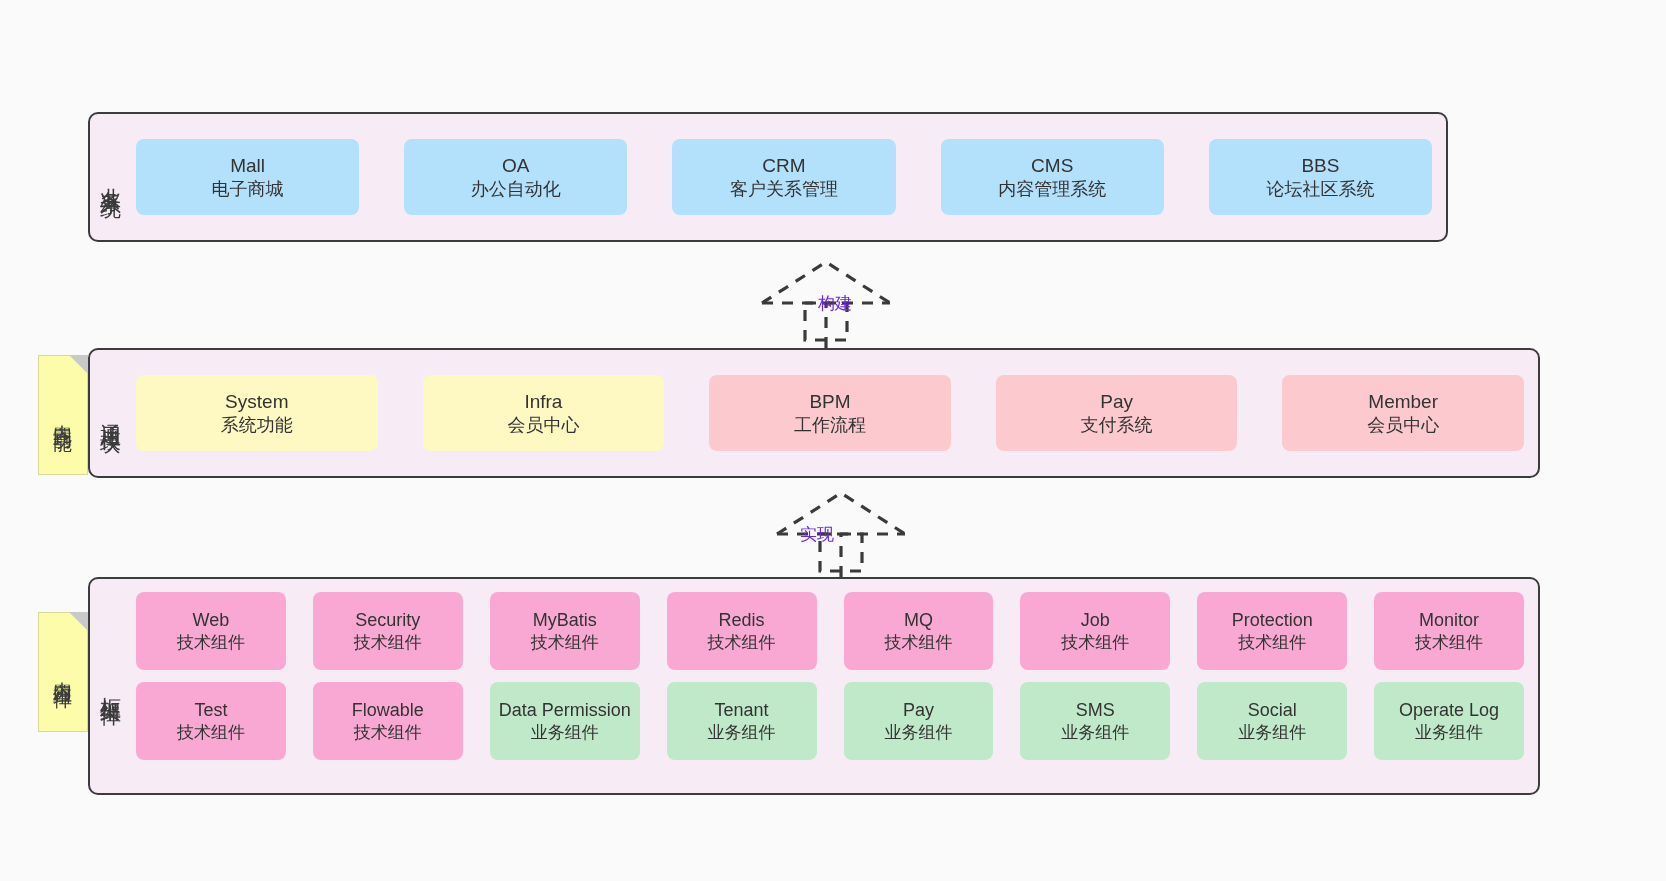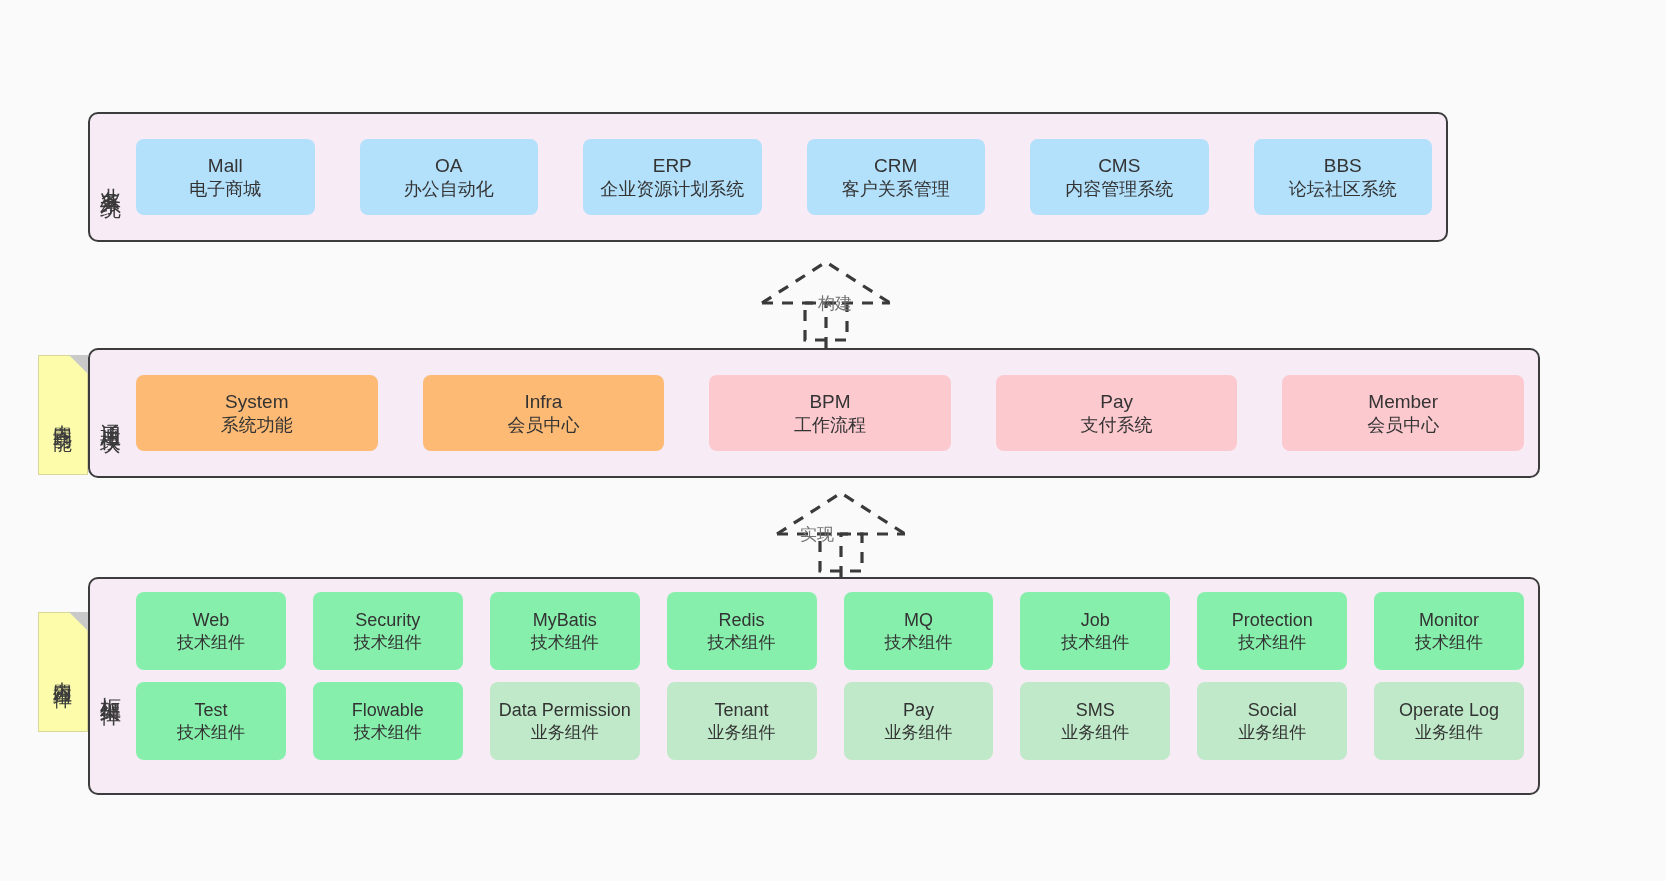--- a/index.html
+++ b/index.html
@@ -82,42 +82,42 @@
     background: #b3e0fb;
   }
 
   
   #layer-modules { left: 88px; top: 348px; width: 1452px; height: 130px; }
   #layer-modules .layer-body { gap: 45px; }
   #layer-modules .node {
     flex: 1 1 0;
     height: 76px;
   }
-  .fill-red  { background: #fdba74; }
+  .fill-red  { background: #fef9c3; }
   .fill-pink { background: #fcc9cf; }
 
   
   #layer-framework { left: 88px; top: 577px; width: 1452px; height: 218px; }
   #layer-framework .layer-body {
     display: block;
     padding: 13px 14px 13px 4px;
   }
   .grid-row {
     display: flex;
     gap: 27px;
     margin-bottom: 12px;
   }
   .grid-row:last-child { margin-bottom: 8px; }
   #layer-framework .node {
     flex: 1 1 0;
     height: 78px;
   }
   #layer-framework .node .en { font-size: 18px; }
   #layer-framework .node .cn { font-size: 17px; }
-  .fill-green-dark  { background: #86efac; }
+  .fill-green-dark  { background: #f9a8d4; }
   .fill-green-light { background: #bfe9c8; }
 
   
   .sticky {
     position: absolute;
     width: 48px;
     background: #fcfcab;
     border: 1px solid #d8d89a;
     display: flex;
     align-items: center;
@@ -141,21 +141,21 @@
     border-top: 19px solid #c9c9c9;
     border-left: 19px solid transparent;
   }
   #sticky-modules   { left: 38px; top: 355px; height: 118px; }
   #sticky-framework { left: 38px; top: 612px; height: 118px; }
 
   
   .conn-label {
     position: absolute;
     font-size: 17px;
-    color: #737373;
+    color: #6d28d9;
     background: transparent;
     z-index: 4;
     user-select: none;
     white-space: nowrap;
   }
   #conn-label-build   { left: 818px; top: 292px; }
   #conn-label-realize { left: 800px; top: 523px; }
 </style>
 </head>
 <body>
@@ -189,24 +189,20 @@
 
     <div class="node">
       <span class="en">Mall</span>
       <span class="cn">电子商城</span>
     </div>
     <div class="node">
       <span class="en">OA</span>
       <span class="cn">办公自动化</span>
     </div>
     <div class="node">
-      <span class="en">ERP</span>
-      <span class="cn">企业资源计划系统</span>
-    </div>
-    <div class="node">
       <span class="en">CRM</span>
       <span class="cn">客户关系管理</span>
     </div>
     <div class="node">
       <span class="en">CMS</span>
       <span class="cn">内容管理系统</span>
     </div>
     <div class="node">
       <span class="en">BBS</span>
       <span class="cn">论坛社区系统</span>

